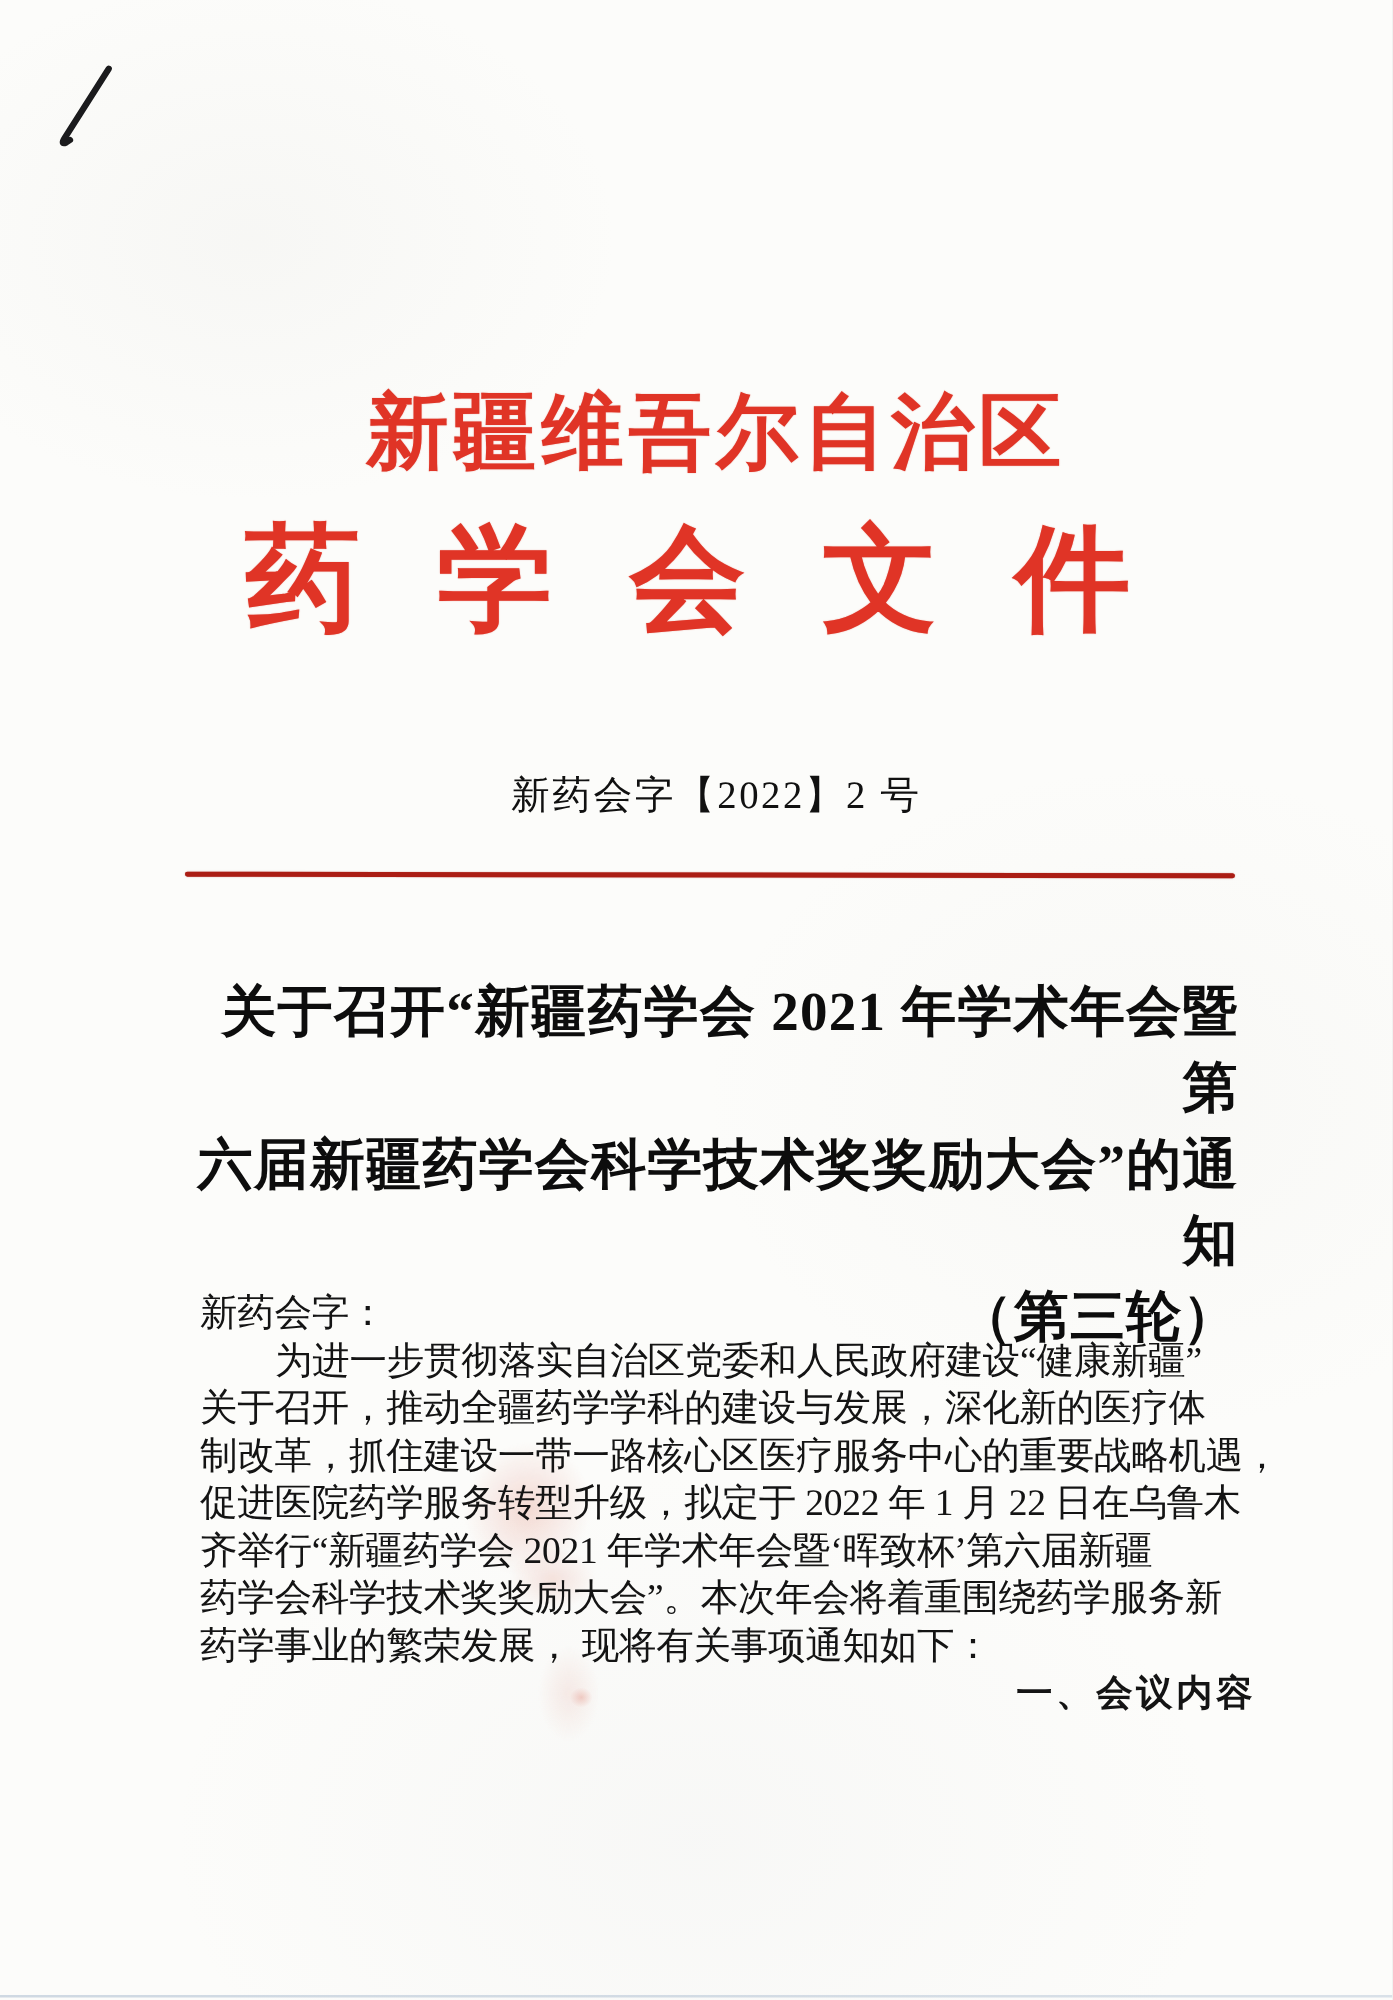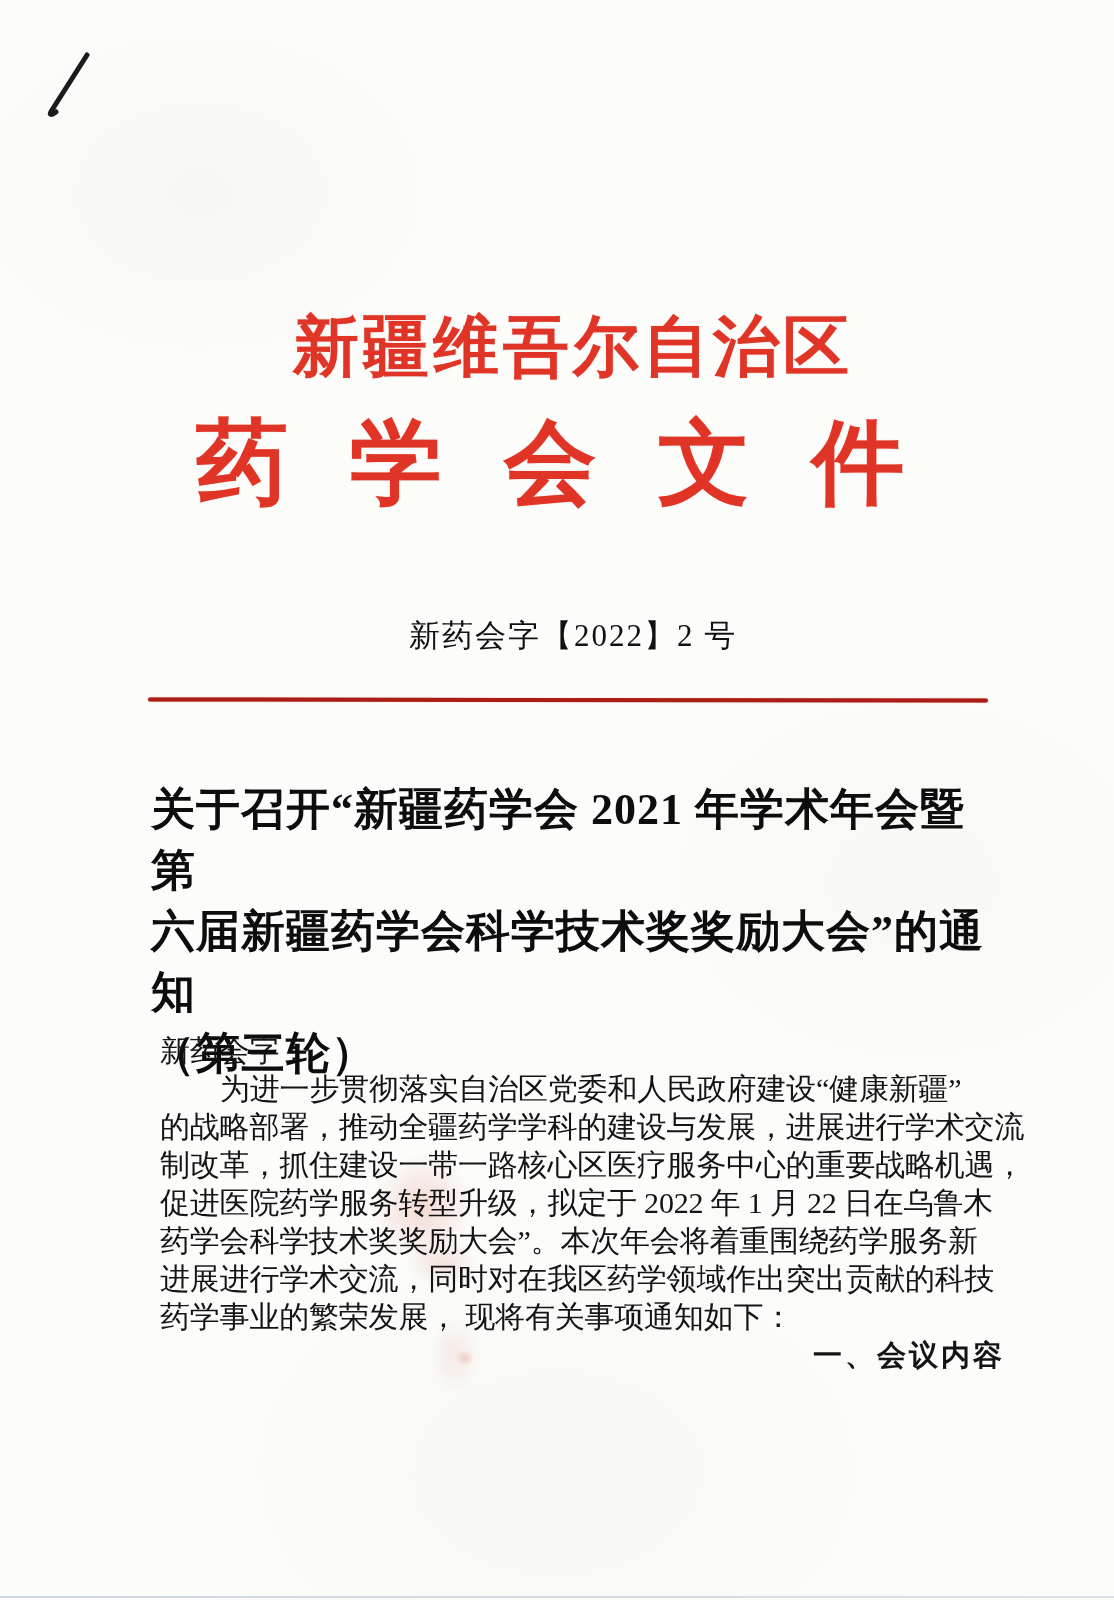--- a/index.html
+++ b/index.html
@@ -45,21 +45,21 @@
   }
 
   .red-rule {
     position:absolute; left:148px; top:698px; width:840px; height:4px;
     background:var(--rule-red); border-radius:2px; transform:rotate(.08deg);
     box-shadow:0 0 1px rgba(170,25,18,.6);
   }
 
   .doc-title {
     position:absolute; top:779px; left:151px; width:840px;
-    text-align:left; font-size:44px; font-weight:bold;
+    text-align:right; font-size:44px; font-weight:bold;
     line-height:61px; letter-spacing:1px; color:#0d0d0d;
   }
 
   .body-text {
     position:absolute; top:1032px; left:160px; width:845px;
     font-size:30px; line-height:38px; color:#141414;
     letter-spacing:-.2px;
   }
   .body-text .line { white-space:nowrap; }
   .body-text .indent { padding-left:60px; }
@@ -112,24 +112,24 @@
 
   <div class="title-line emph">关于召开“新疆药学会 2021 年学术年会暨第</div>
       <div class="title-line emph">六届新疆药学会科学技术奖奖励大会”的通知</div>
       <div class="title-line emph">（第三轮）</div>
     </div>
 
   <div class="body-text">
 
       <div class="line">新药会字：</div>
       <div class="line indent">为进一步贯彻落实自治区党委和人民政府建设“健康新疆”</div>
-      <div class="line">的战略部署，推动全疆药学学科的建设与发展，进展进行学术交流</div>
+      <div class="line">关于召开，推动全疆药学学科的建设与发展，深化新的医疗体</div>
       <div class="line">制改革，抓住建设一带一路核心区医疗服务中心的重要战略机遇，</div>
       <div class="line">促进医院药学服务转型升级，拟定于 2022 年 1 月 22 日在乌鲁木</div>
+      <div class="line">齐举行“新疆药学会 2021 年学术年会暨‘晖致杯’第六届新疆</div>
       <div class="line">药学会科学技术奖奖励大会”。本次年会将着重围绕药学服务新</div>
-      <div class="line">进展进行学术交流，同时对在我区药学领域作出突出贡献的科技</div>
       <div class="line">药学事业的繁荣发展， 现将有关事项通知如下：</div>
       <div class="line indent emph">一、会议内容</div>
     </div>
 
   <div class="scan-edge"></div>
 
 </div>
 
 </body></html>

